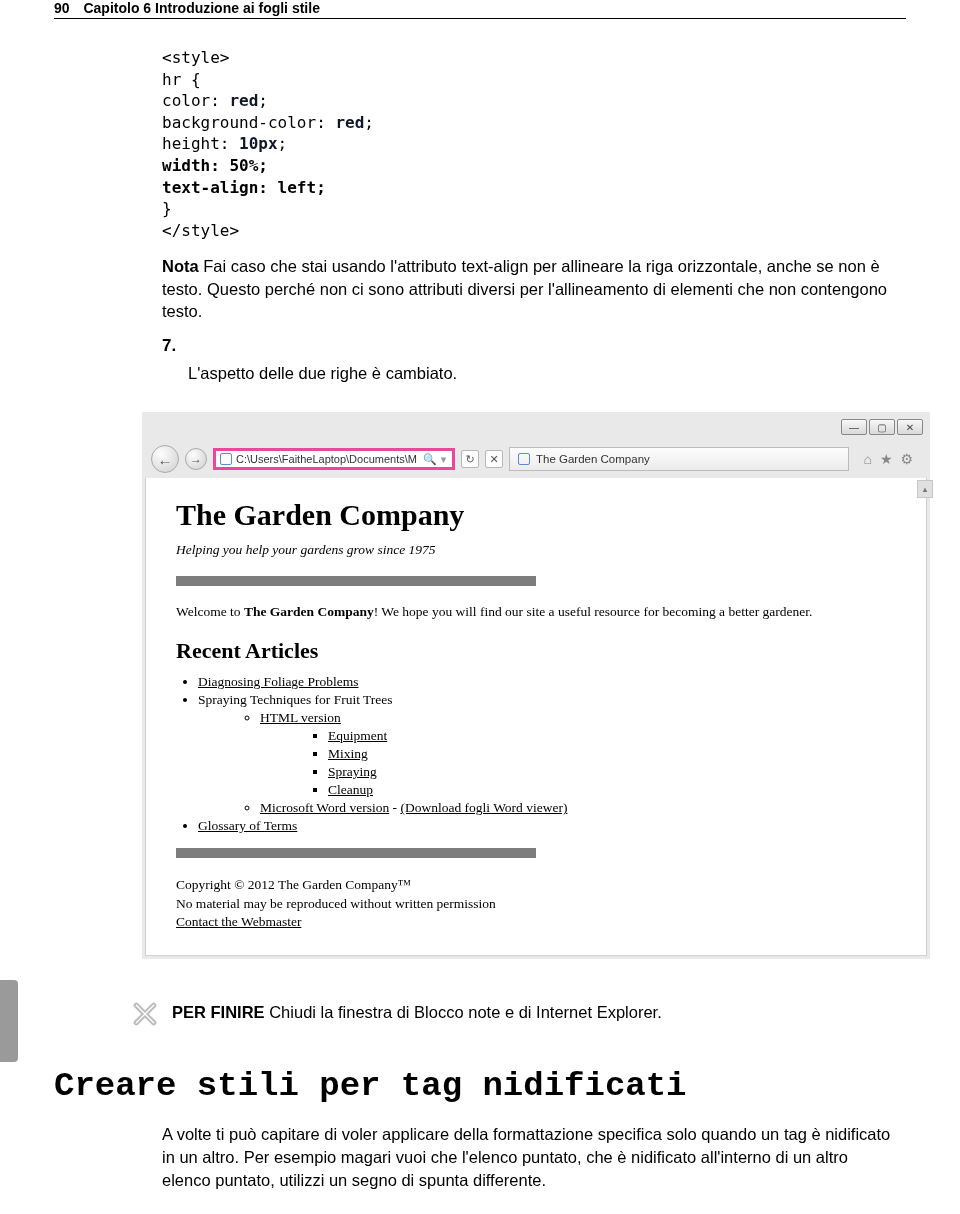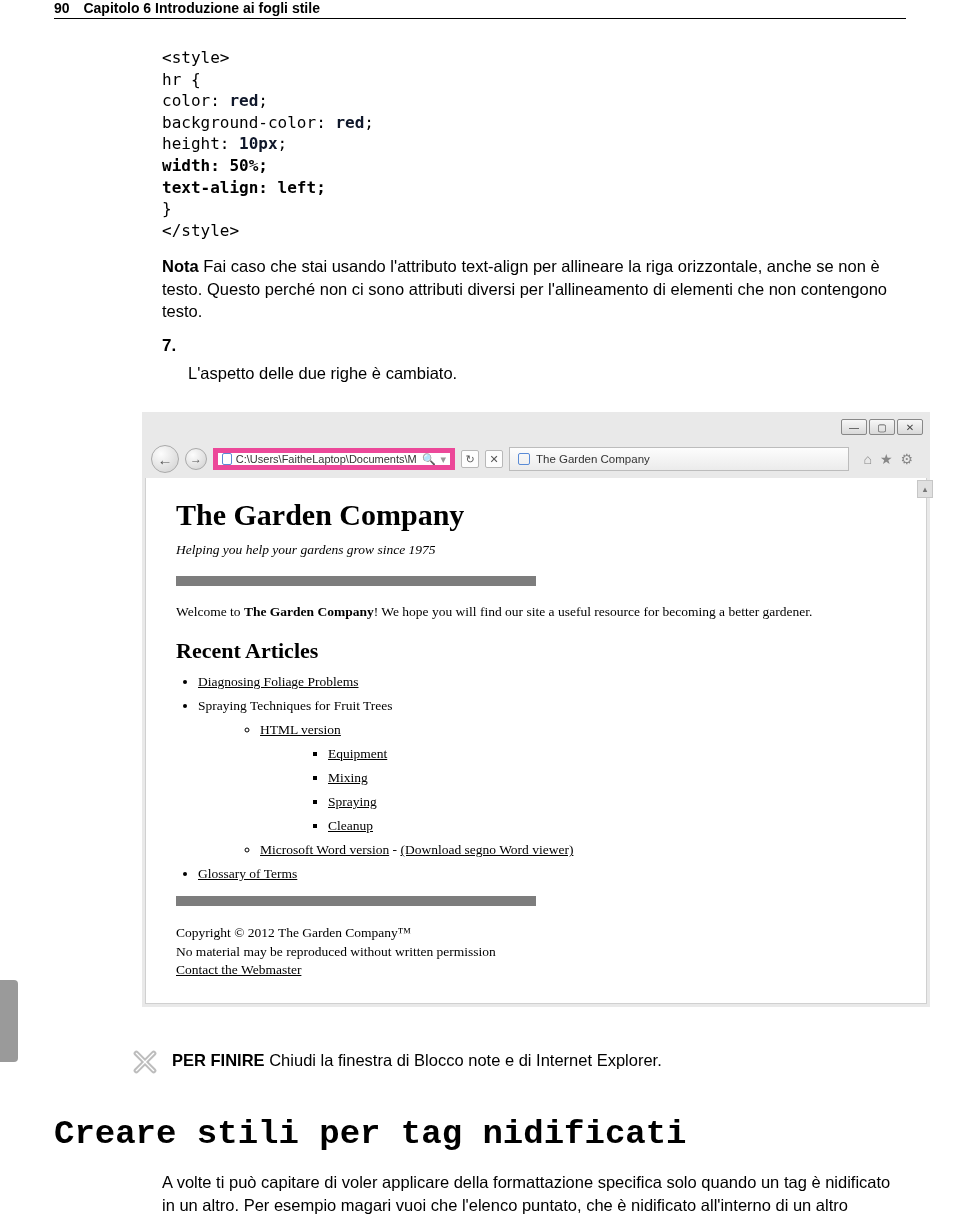--- a/index.html
+++ b/index.html
@@ -79,21 +79,21 @@
     background: radial-gradient(circle at 35% 30%, #fdfdfd, #cfcfcf);
     border: 1px solid #aaa;
     display: flex; align-items: center; justify-content: center;
     color: #555; font-size: 15px;
   }
   .nav-round.fwd { width: 22px; height: 22px; font-size: 12px; }
   .addr {
     flex: none;
     width: 242px;
     background: #fff;
-    border: 5px solid #ec4899;
+    border: 3px solid #ec4899;
     height: 22px;
     display: flex; align-items: center;
     padding: 0 4px;
     gap: 4px;
     font-size: 11px;
     color: #333;
     overflow: hidden;
   }
   .addr .ie-ic { width: 12px; height: 12px; border: 1px solid #5a8bd6; border-radius: 2px; display:inline-block; position:relative; }
   .addr .mag { font-size: 11px; color: #666; margin-left: 2px;}
@@ -121,21 +121,21 @@
     border-top: none;
     padding: 18px 30px 24px 30px;
   }
   .h-title { font-family: Georgia, "Times New Roman", serif; font-weight: 700; font-size: 30px; margin: 2px 0 10px 0; }
   .tagline { font-family: Georgia, serif; font-style: italic; font-size: 13.5px; margin-bottom: 18px; }
   .hr-red { height: 10px; background: #7d7d7d; width: 50%; margin: 8px 0 18px 0; }
   .welcome { font-family: Georgia, serif; font-size: 13.5px; margin-bottom: 18px; }
   .welcome b { font-weight: 700; }
   .h-sub { font-family: Georgia, serif; font-weight: 700; font-size: 22px; margin: 8px 0 10px 0; }
   ul.art { margin: 0 0 14px 22px; padding: 0; font-family: Georgia, serif; font-size: 13.5px; }
-  ul.art li { margin: 8px 0; }
+  ul.art li { margin: 2px 0; }
   ul.art ul { margin-left: 22px; list-style: circle; }
   ul.art ul ul { list-style: square; margin-left: 28px; }
   .ulink { text-decoration: underline; }
   .foot { font-family: Georgia, serif; font-size: 13.5px; line-height: 1.35; }
   .content-scroll { position: relative; }
   .scrollbar-stub {
     position: absolute; right: -3px; top: -2px; width: 16px; height: 18px;
     background: #e0e0e0; border: 1px solid #c6c6c6;
     display:flex;align-items:center;justify-content:center;color:#777;font-size:9px;
   }
@@ -251,21 +251,21 @@
           <li><span>Spraying Techniques for Fruit Trees</span>
             <ul>
               <li><span class="ulink">HTML version</span>
                 <ul>
                   <li><span class="ulink">Equipment</span></li>
                   <li><span class="ulink">Mixing</span></li>
                   <li><span class="ulink">Spraying</span></li>
                   <li><span class="ulink">Cleanup</span></li>
                 </ul>
               </li>
-              <li><span class="ulink">Microsoft Word version</span><span> - </span><span class="ulink">(Download segno Word viewer)</span></li>
+              <li><span class="ulink">Microsoft Word version</span><span> - </span><span class="ulink">(Download fogli Word viewer)</span></li>
             </ul>
           </li>
           <li><span class="ulink">Glossary of Terms</span></li>
         </ul>
         <div class="hr-red"></div>
         <div class="foot">
           <div><span>Copyright © 2012 The Garden Company™</span></div>
           <div>No material may be reproduced without written permission</div>
           <div><span class="ulink">Contact the Webmaster</span></div>
         </div>

